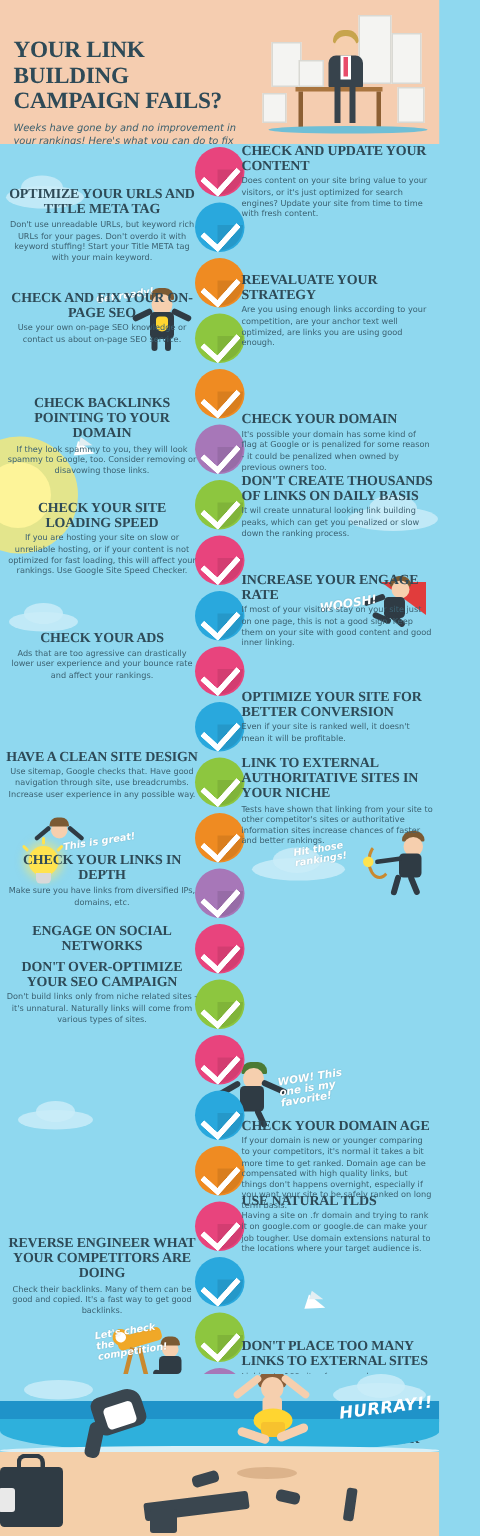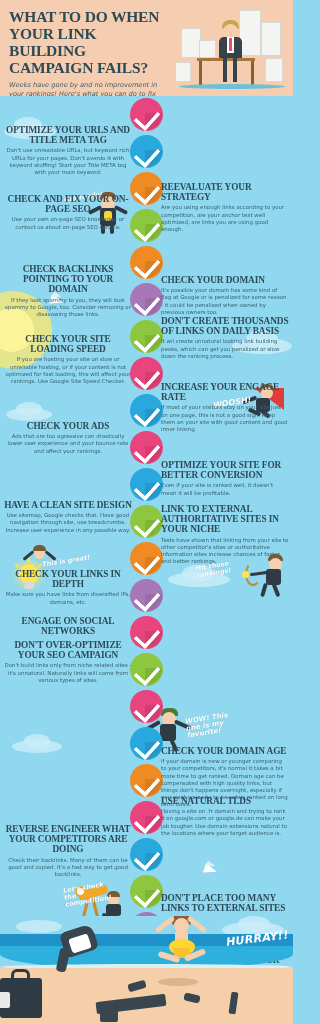--- a/index.html
+++ b/index.html
@@ -211,21 +211,21 @@
     letter-spacing:.3px;
   }
 </style>
 </head>
 <body>
 
 <div class="page">
 
   <div class="header">
     <h1>
-      <span>WHAT TO DO WHEN</span><br>
+      <br>
       <span>YOUR LINK BUILDING</span><br>
       <span>CAMPAIGN FAILS?</span>
     </h1>
     <div class="sub">Weeks have gone by and no improvement in your rankings! Here's what you can do to fix that!</div>
 
     <div class="desk">
       <div class="paperstack" style="left:66px;top:4px;width:22px;height:46px;"></div>
       <div class="paperstack" style="left:88px;top:16px;width:20px;height:34px;"></div>
       <div class="paperstack" style="left:8px;top:22px;width:20px;height:30px;"></div>
       <div class="paperstack" style="left:26px;top:34px;width:17px;height:18px;"></div>
@@ -407,20 +407,24 @@
           <span class="shade"></span>
         </div>
       <div class="check" style="top:779px;background:#8dc63f;">
           <span class="shade"></span>
         </div>
       <div class="check" style="top:816px;background:#a777b8;">
           <span class="shade"></span>
         </div>
     </div>
 
+    <div class="item right" style="top:0px;">
+      <h2>CHECK AND UPDATE YOUR CONTENT</h2>
+      <p>Does content on your site bring value to your visitors, or it's just optimized for search engines? Update your site from time to time with fresh content.</p>
+    </div>
     <div class="item left" style="top:29px;">
       <h2>OPTIMIZE YOUR URLS AND TITLE META TAG</h2>
       <p>Don't use unreadable URLs, but keyword rich URLs for your pages. Don't overdo it with keyword stuffing! Start your Title META tag with your main keyword.</p>
     </div>
     <div class="item right" style="top:86px;">
       <h2>REEVALUATE YOUR STRATEGY</h2>
       <p>Are you using enough links according to your competition, are your anchor text well optimized, are links you are using good enough.</p>
     </div>
     <div class="item left" style="top:98px;">
       <h2>CHECK AND FIX YOUR ON-PAGE SEO</h2>

